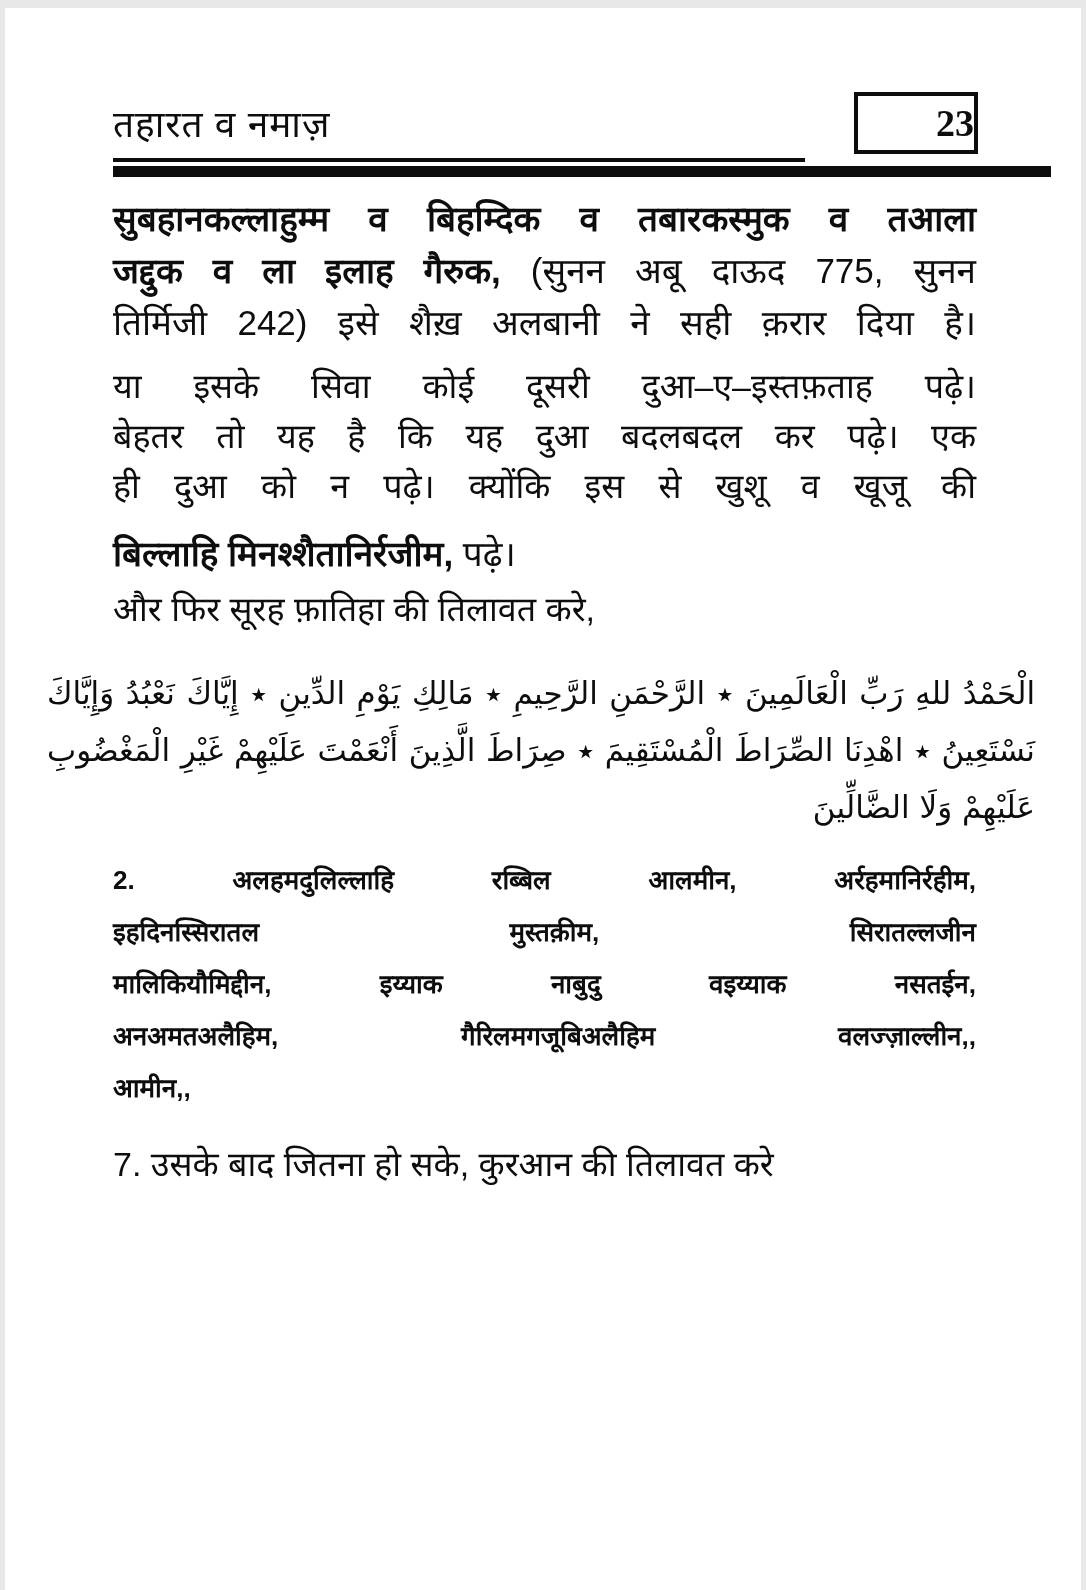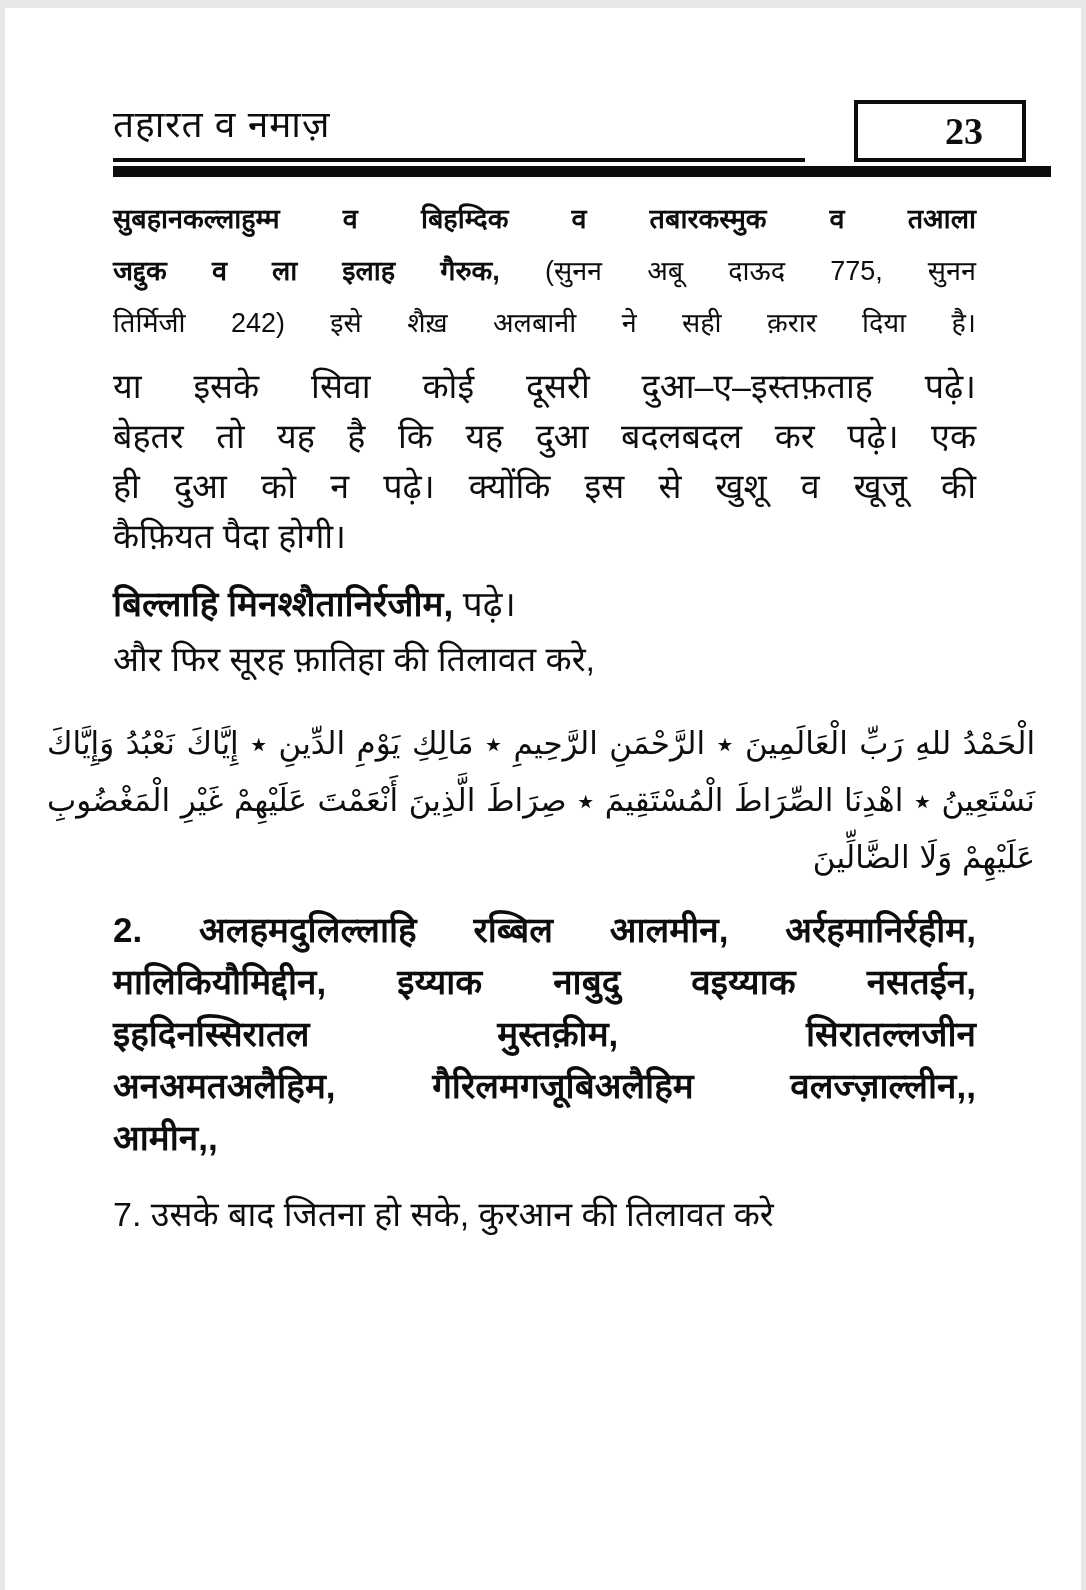--- a/index.html
+++ b/index.html
@@ -13,42 +13,41 @@
     overflow:hidden;
   }
   
   .header { position:relative; height:168px; }
   .header-title {
     position:absolute; left:108px; top:94px;
     font-size:37px; line-height:46px; font-weight:400;
     letter-spacing:1px; white-space:nowrap;
   }
   .page-number-box {
-    position:absolute; left:849px; top:92px;
+    position:absolute; left:849px; top:84px;
     width:116px; height:54px;
     border:4px solid #0d0d0d;
-    display:flex; align-items:center; justify-content:center;
+    display:flex; align-items:center; justify-content:flex-end;
     background:#ffffff;
-    padding-left:48px;
   }
   .page-number {
     font-family:"Liberation Serif", serif;
     font-weight:700; font-size:38px; line-height:38px;
   }
   .rule-thin  { position:absolute; left:108px; top:150px; width:692px; height:4px;  background:#0d0d0d; }
   .rule-thick { position:absolute; left:108px; top:158px; width:938px; height:11px; background:#0d0d0d; }
 
   
   .sec { margin-left:108px; margin-right:105px; }
   .jline { text-align:justify; text-align-last:justify; text-justify:inter-word; }
   .lline { text-align:left; }
   .b { font-weight:700; }
   .r { font-weight:400; }
 
-  .sec-opening { margin-top:17px; font-size:27px; line-height:52px; }
+  .sec-opening { margin-top:17px; font-size:35px; line-height:52px; }
   .sec-alt     { margin-top:12px; font-size:34px; line-height:50px; }
   .sec-step5   { margin-top:16px; font-size:35px; }
   .step5-l1    { line-height:64px; }
   .step5-l2    { line-height:54px; }
   .sec-bismillah { margin-top:10px; font-size:35px; line-height:84px; }
   .sec-fatiha-intro { margin-top:2px; font-size:34px; line-height:52px; }
 
   .arabic {
     font-family:"DejaVu Sans", sans-serif;
     direction:rtl; unicode-bidi:isolate;
@@ -57,21 +56,21 @@
   .arabic-inline-big   { font-size:34px; }
 
   .sec-fatiha {
     margin-top:30px; margin-left:42px; margin-right:46px;
     font-size:31px;
   }
   .fatiha-line { direction:rtl; line-height:57px; }
   .fatiha-line.jline { text-align:justify; text-align-last:justify; }
   .fatiha-line.last  { text-align:center; text-align-last:right; }
 
-  .sec-translit { margin-top:18px; font-size:35px; line-height:52px; font-weight:700; }
+  .sec-translit { margin-top:18px; font-size:26px; line-height:52px; font-weight:700; }
   .sec-step7    { margin-top:24px; font-size:34px; line-height:52px; }
 </style>
 </head>
 <body>
 
 <div class="page">
 
   <div class="header">
     <div class="header-title">तहारत व नमाज़</div>
     <div class="page-number-box">
@@ -87,21 +86,20 @@
       <span class="b">जद्दुक व ला इलाह गैरुक,</span>
       <span class="r">(सुनन अबू दाऊद 775, सुनन</span>
     </div>
     <div class="jline r">तिर्मिजी 242) इसे शैख़ अलबानी ने सही क़रार दिया है।</div>
   </div>
 
   <div class="sec sec-alt">
     <div class="jline">या इसके सिवा कोई दूसरी दुआ–ए–इस्तफ़ताह पढ़े।</div>
     <div class="jline">बेहतर तो यह है कि यह दुआ बदलबदल कर पढ़े। एक</div>
     <div class="jline">ही दुआ को न पढ़े। क्योंकि इस से खुशू व खूजू की</div>
-    <div class="lline">कैफ़ियत पैदा होगी।</div>
   </div>
 
   <div class="sec sec-step5">
     <div class="lline step5-l2">
       <span class="b">बिल्लाहि मिनश्शैतानिर्रजीम,</span>
       <span class="r">पढ़े।</span>
     </div>
   </div>
 
 
@@ -110,22 +108,22 @@
   </div>
 
   <div class="sec-fatiha">
     <div class="fatiha-line jline arabic" dir="rtl">الْحَمْدُ للهِ رَبِّ الْعَالَمِينَ ٭ الرَّحْمَنِ الرَّحِيمِ ٭ مَالِكِ يَوْمِ الدِّينِ ٭ إِيَّاكَ نَعْبُدُ وَإِيَّاكَ</div>
     <div class="fatiha-line jline arabic" dir="rtl">نَسْتَعِينُ ٭ اهْدِنَا الصِّرَاطَ الْمُسْتَقِيمَ ٭ صِرَاطَ الَّذِينَ أَنْعَمْتَ عَلَيْهِمْ غَيْرِ الْمَغْضُوبِ</div>
     <div class="fatiha-line last arabic" dir="rtl">عَلَيْهِمْ وَلَا الضَّالِّينَ</div>
   </div>
 
   <div class="sec sec-translit">
     <div class="jline">2. अलहमदुलिल्लाहि रब्बिल आलमीन, अर्रहमानिर्रहीम,</div>
+    <div class="jline">इहदिनस्सिरातल मुस्तक़ीम, सिरातल्लजीन</div>
     <div class="jline">मालिकियौमिद्दीन, इय्याक नाबुदु वइय्याक नसतईन,</div>
-    <div class="jline">इहदिनस्सिरातल मुस्तक़ीम, सिरातल्लजीन</div>
     <div class="jline">अनअमतअलैहिम, गैरिलमगजूबिअलैहिम वलज्ज़ाल्लीन,,</div>
     <div class="lline">आमीन,,</div>
   </div>
 
   <div class="sec sec-step7">
     <div class="lline">7. उसके बाद जितना हो सके, कुरआन की तिलावत करे</div>
   </div>
 
 </div>
 

